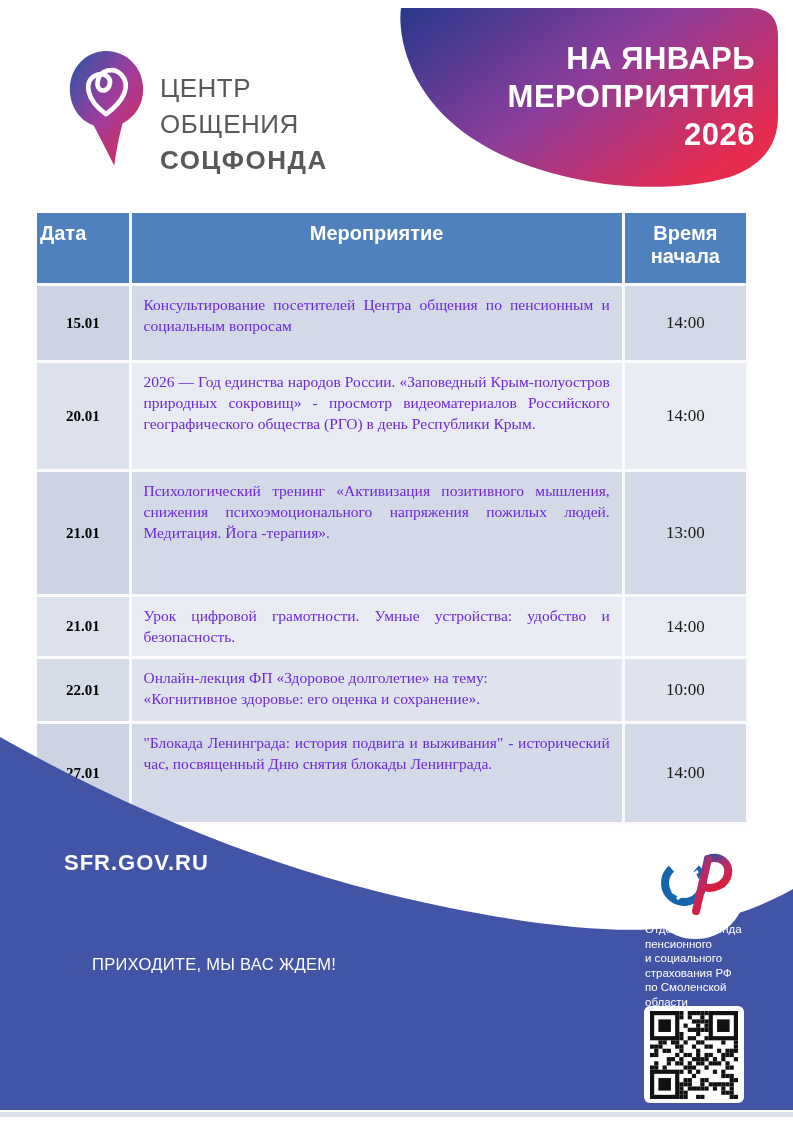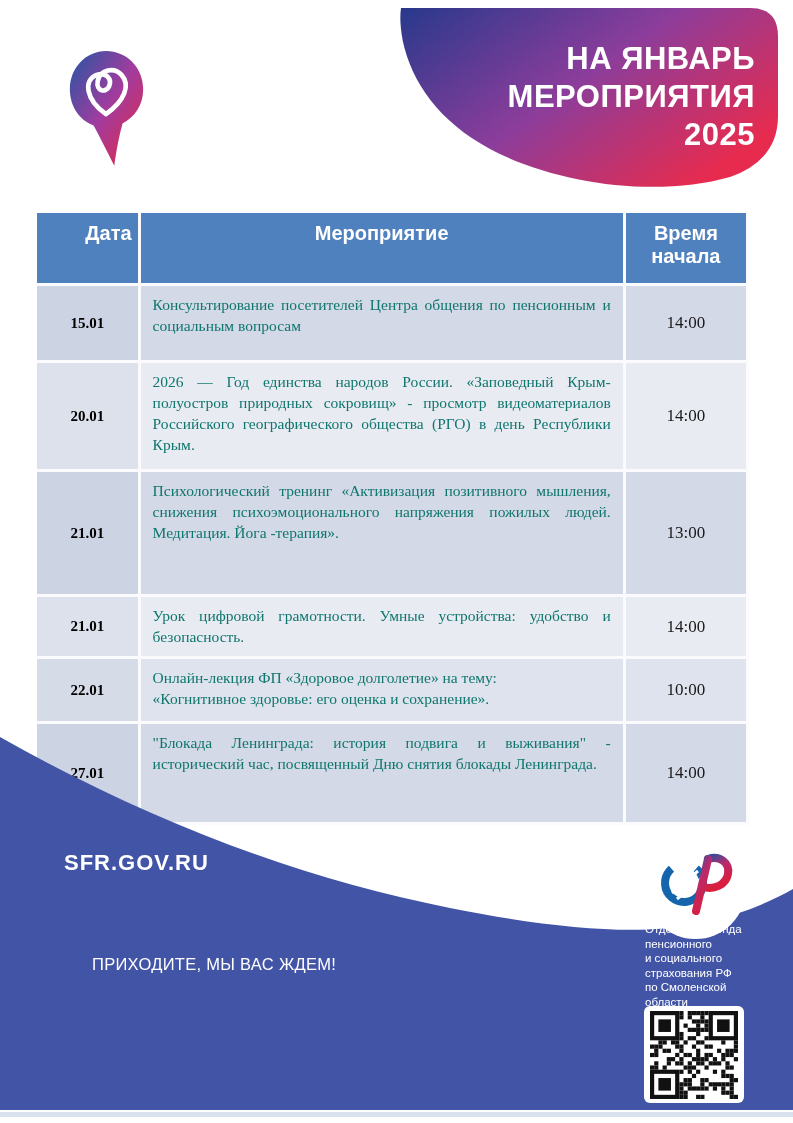--- a/index.html
+++ b/index.html
@@ -14,26 +14,26 @@
   .banner-shape{position:absolute;left:0;top:0;width:793px;height:210px;}
   .banner-text{position:absolute;right:38px;top:40px;text-align:right;color:#ffffff;
                font-weight:bold;font-size:31px;line-height:38px;letter-spacing:.5px;}
 
   
   .events{position:absolute;left:37px;top:213px;width:712px;border-collapse:separate;border-spacing:0;
           font-family:"Liberation Serif",serif;}
   .events td,.events th{border-right:3px solid #fbfbfd;border-bottom:3px solid #fbfbfd;vertical-align:top;}
   .events th{background:#4e81bd;color:#ffffff;font-family:"Liberation Sans",sans-serif;
              font-size:20px;font-weight:bold;padding:9px 6px 6px 6px;height:55px;text-align:center;}
-  .events th.h-date{text-align:right;padding-left:13px;width:85px;margin-top:8px;}
+  .events th.h-date{text-align:left;padding-left:3px;width:85px;margin-top:8px;}
   .events th.h-event{width:500px;}
   .events th.h-time{width:112px;}
   .events td.date{font-weight:bold;font-size:15px;text-align:center;vertical-align:middle;}
   .events td.event{font-size:15.5px;line-height:21px;text-align:justify;padding:8px 12px 6px 12px;
-                   white-space:pre-line;color:#0f766e;}
+                   white-space:pre-line;color:#6d28d9;}
   .events td.time{font-size:17px;text-align:center;vertical-align:middle;color:#1a1a1a;}
   
   .events tr.band-a td{background:#d3d9e6;}
   .events tr.band-b td{background:#e9ebf2;}
   .events tr.band-c td{background:#dfe3ed;}
   .events tr.band-a td.date{background:#ccd3e2;}
   .events tr.band-b td.date{background:#dde1ec;}
   .events tr.band-c td.date{background:#d6dbe8;}
   .events tr:nth-child(1) td{height:60px;}
   .events tr:nth-child(2) td{height:92px;}
@@ -69,37 +69,42 @@
         <stop offset="0.52" stop-color="#8c3d9b"></stop>
         <stop offset="1" stop-color="#e62b4f"></stop>
       </linearGradient>
     </defs>
     <path d="M 401 8 L 750 8 Q 778 8 778 36 L 778 116 Q 778 160 730 177
              C 656 198 556 184 490 149 C 438 121 412 82 403 42 Q 399 22 401 8 Z" fill="url(#bannerGrad)"></path>
   </svg>
   <div class="banner-text">
     <div>НА ЯНВАРЬ</div>
     <div>МЕРОПРИЯТИЯ</div>
-    <div>2025</div>
+    <div>2026</div>
   </div>
 
   <svg class="logo-bubble" viewBox="0 0 76 122">
     <defs>
       <linearGradient id="logoGrad" x1="0" y1="0" x2="1" y2="1">
         <stop offset="0" stop-color="#2456a4"></stop>
         <stop offset="0.5" stop-color="#a13c9e"></stop>
         <stop offset="1" stop-color="#e8273f"></stop>
       </linearGradient>
     </defs>
     <path d="M 38 3 C 58 3 74 19 74 40 C 74 55 66 67 54 73
              C 50 88 48 100 46 114 C 38 98 32 86 26 75
              C 12 70 3 56 3 40 C 3 19 19 3 38 3 Z" fill="url(#logoGrad)"></path>
     <path d="M 38 64 C 18 50 16 31 29 26 C 38 23 44 30 41 37 C 38 44 28 42 30 32
              C 32 21 46 18 53 26 C 62 36 56 51 38 64" fill="none" stroke="#ffffff" stroke-width="4.5" stroke-linecap="round" stroke-linejoin="round"></path>
   </svg>
+  <div class="logo-text">
+    <div class="l1">ЦЕНТР</div>
+    <div class="l2">ОБЩЕНИЯ</div>
+    <div class="l3">СОЦФОНДА</div>
+  </div>
 
   <table class="events">
     <thead>
       <tr>
         <th class="h-date">Дата</th>
         <th class="h-event">Мероприятие</th>
         <th class="h-time">Время начала</th>
       </tr>
     </thead>
     <tbody id="events-body">

